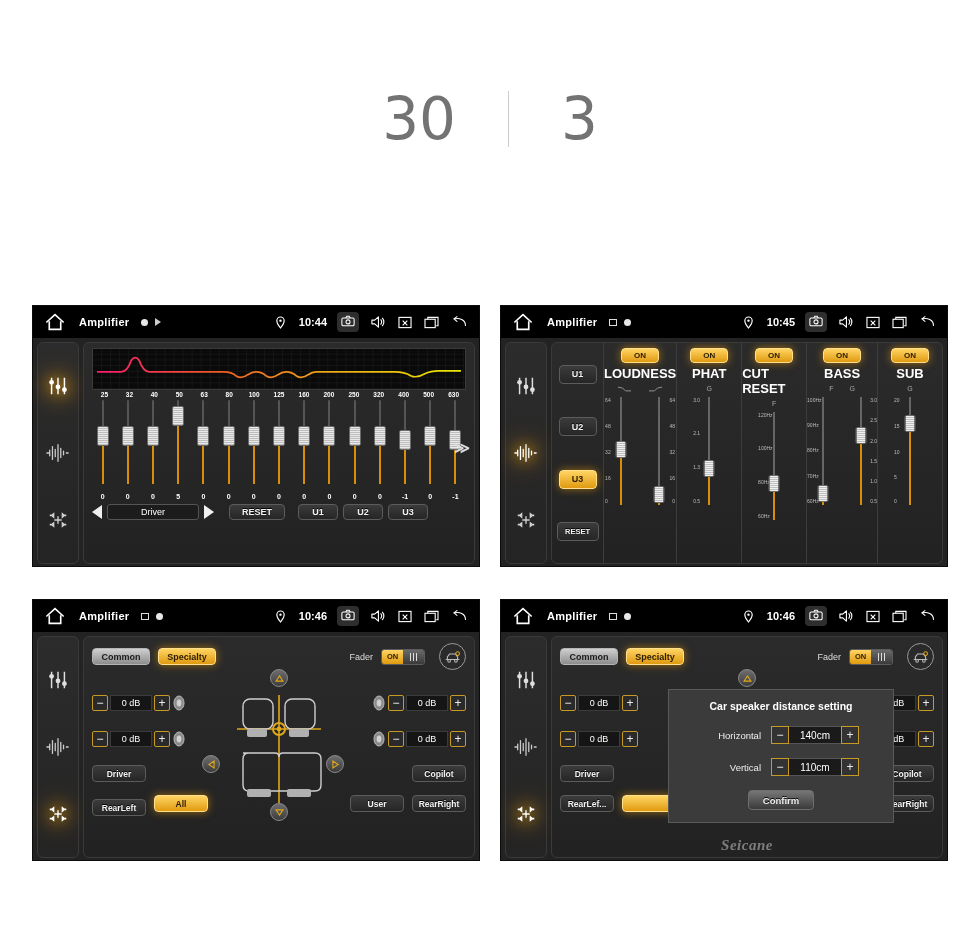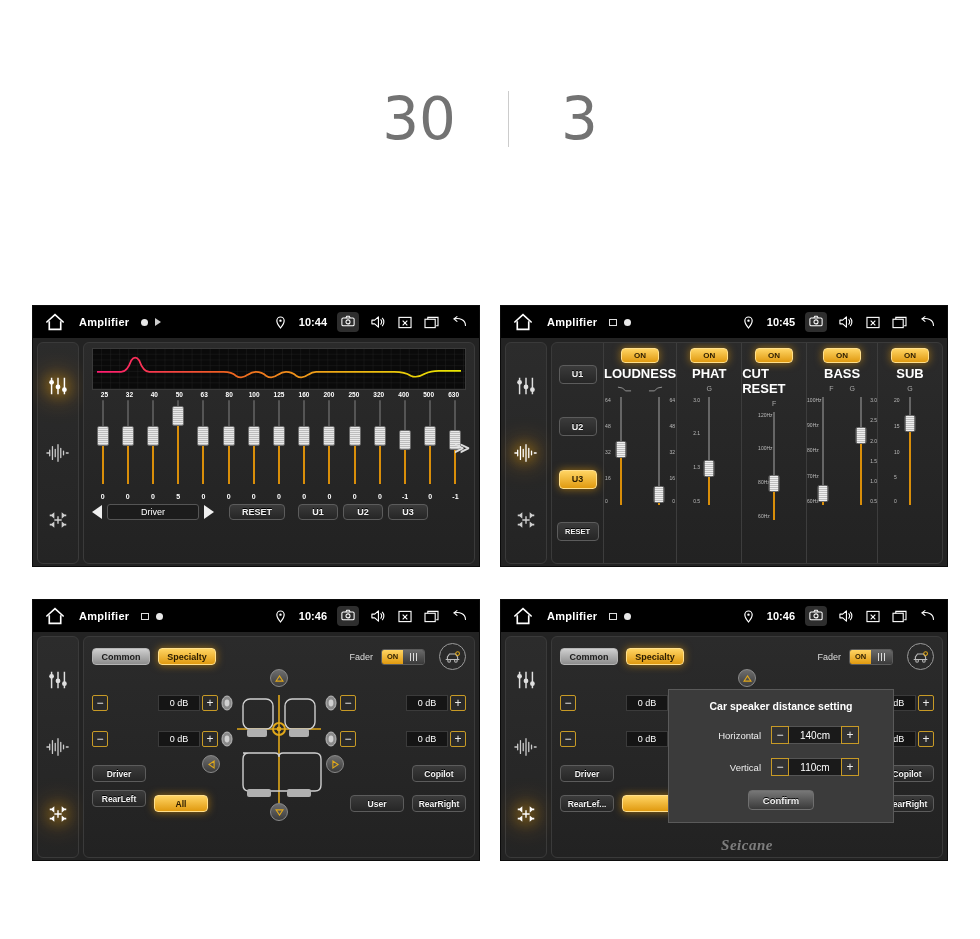--- a/index.html
+++ b/index.html
@@ -240,21 +240,21 @@
   .stepper {
     position:absolute; display:flex; align-items:center; gap:2px;
   }
   .sq {
     width:16px; height:16px; border:1.3px solid #c79a26; border-radius:2px;
     background:#2a2a2a; color:#eaeaea; font-size:12px; line-height:13px;
     display:flex; align-items:center; justify-content:center;
   }
   .db {
     width:42px; height:16px; background:#151515; border:1px solid #3b3b3b;
-    color:#fff; font-size:9px; display:flex; align-items:center; justify-content:center;margin-left:48px;
+    color:#fff; font-size:9px; display:flex; align-items:center; justify-content:center;
   }
   .spk { width:14px; height:16px; }
   .fd-btn { position:absolute; width:54px; height:17px; font-size:8.5px; }
   .dpad { position:absolute; width:18px; height:18px; border-radius:50%;
     background: linear-gradient(180deg,#6e6e6e,#3c3c3c);
     border:1px solid #8a8a8a; display:flex; align-items:center; justify-content:center; }
   .seats { position:absolute; left:50%; transform:translateX(-50%); }
   .dialog {
     position:absolute; left:116px; top:52px; width:226px;
     background:#3b3b3b; border:1px solid #5a5a5a;
@@ -974,21 +974,21 @@
                     <ellipse cx="7" cy="8" rx="5" ry="7" fill="#8a8a8a" stroke="#bbb" stroke-width="1"></ellipse>
                     <ellipse cx="7" cy="8" rx="2.4" ry="3.4" fill="#d0d0d0"></ellipse>
                   </svg>
               </span>
               <span class="sq">−</span>
               <span class="db">0 dB</span>
               <span class="sq">+</span>
             </span>
 
             <span class="btn flat fd-btn" style="left:8px;top:92px">Driver</span>
-            <span class="btn flat fd-btn" style="left:8px;top:117px">RearLeft</span>
+            <span class="btn flat fd-btn" style="left:8px;top:126px">RearLeft</span>
             <span class="btn amber fd-btn" style="left:70px;top:122px">All</span>
             <span class="btn flat fd-btn" style="right:70px;top:122px">User</span>
             <span class="btn flat fd-btn" style="right:8px;top:92px">Copilot</span>
             <span class="btn flat fd-btn" style="right:8px;top:122px">RearRight</span>
           </div>
         </div>
       </div>
     </div>
 
     <div class="panel">

